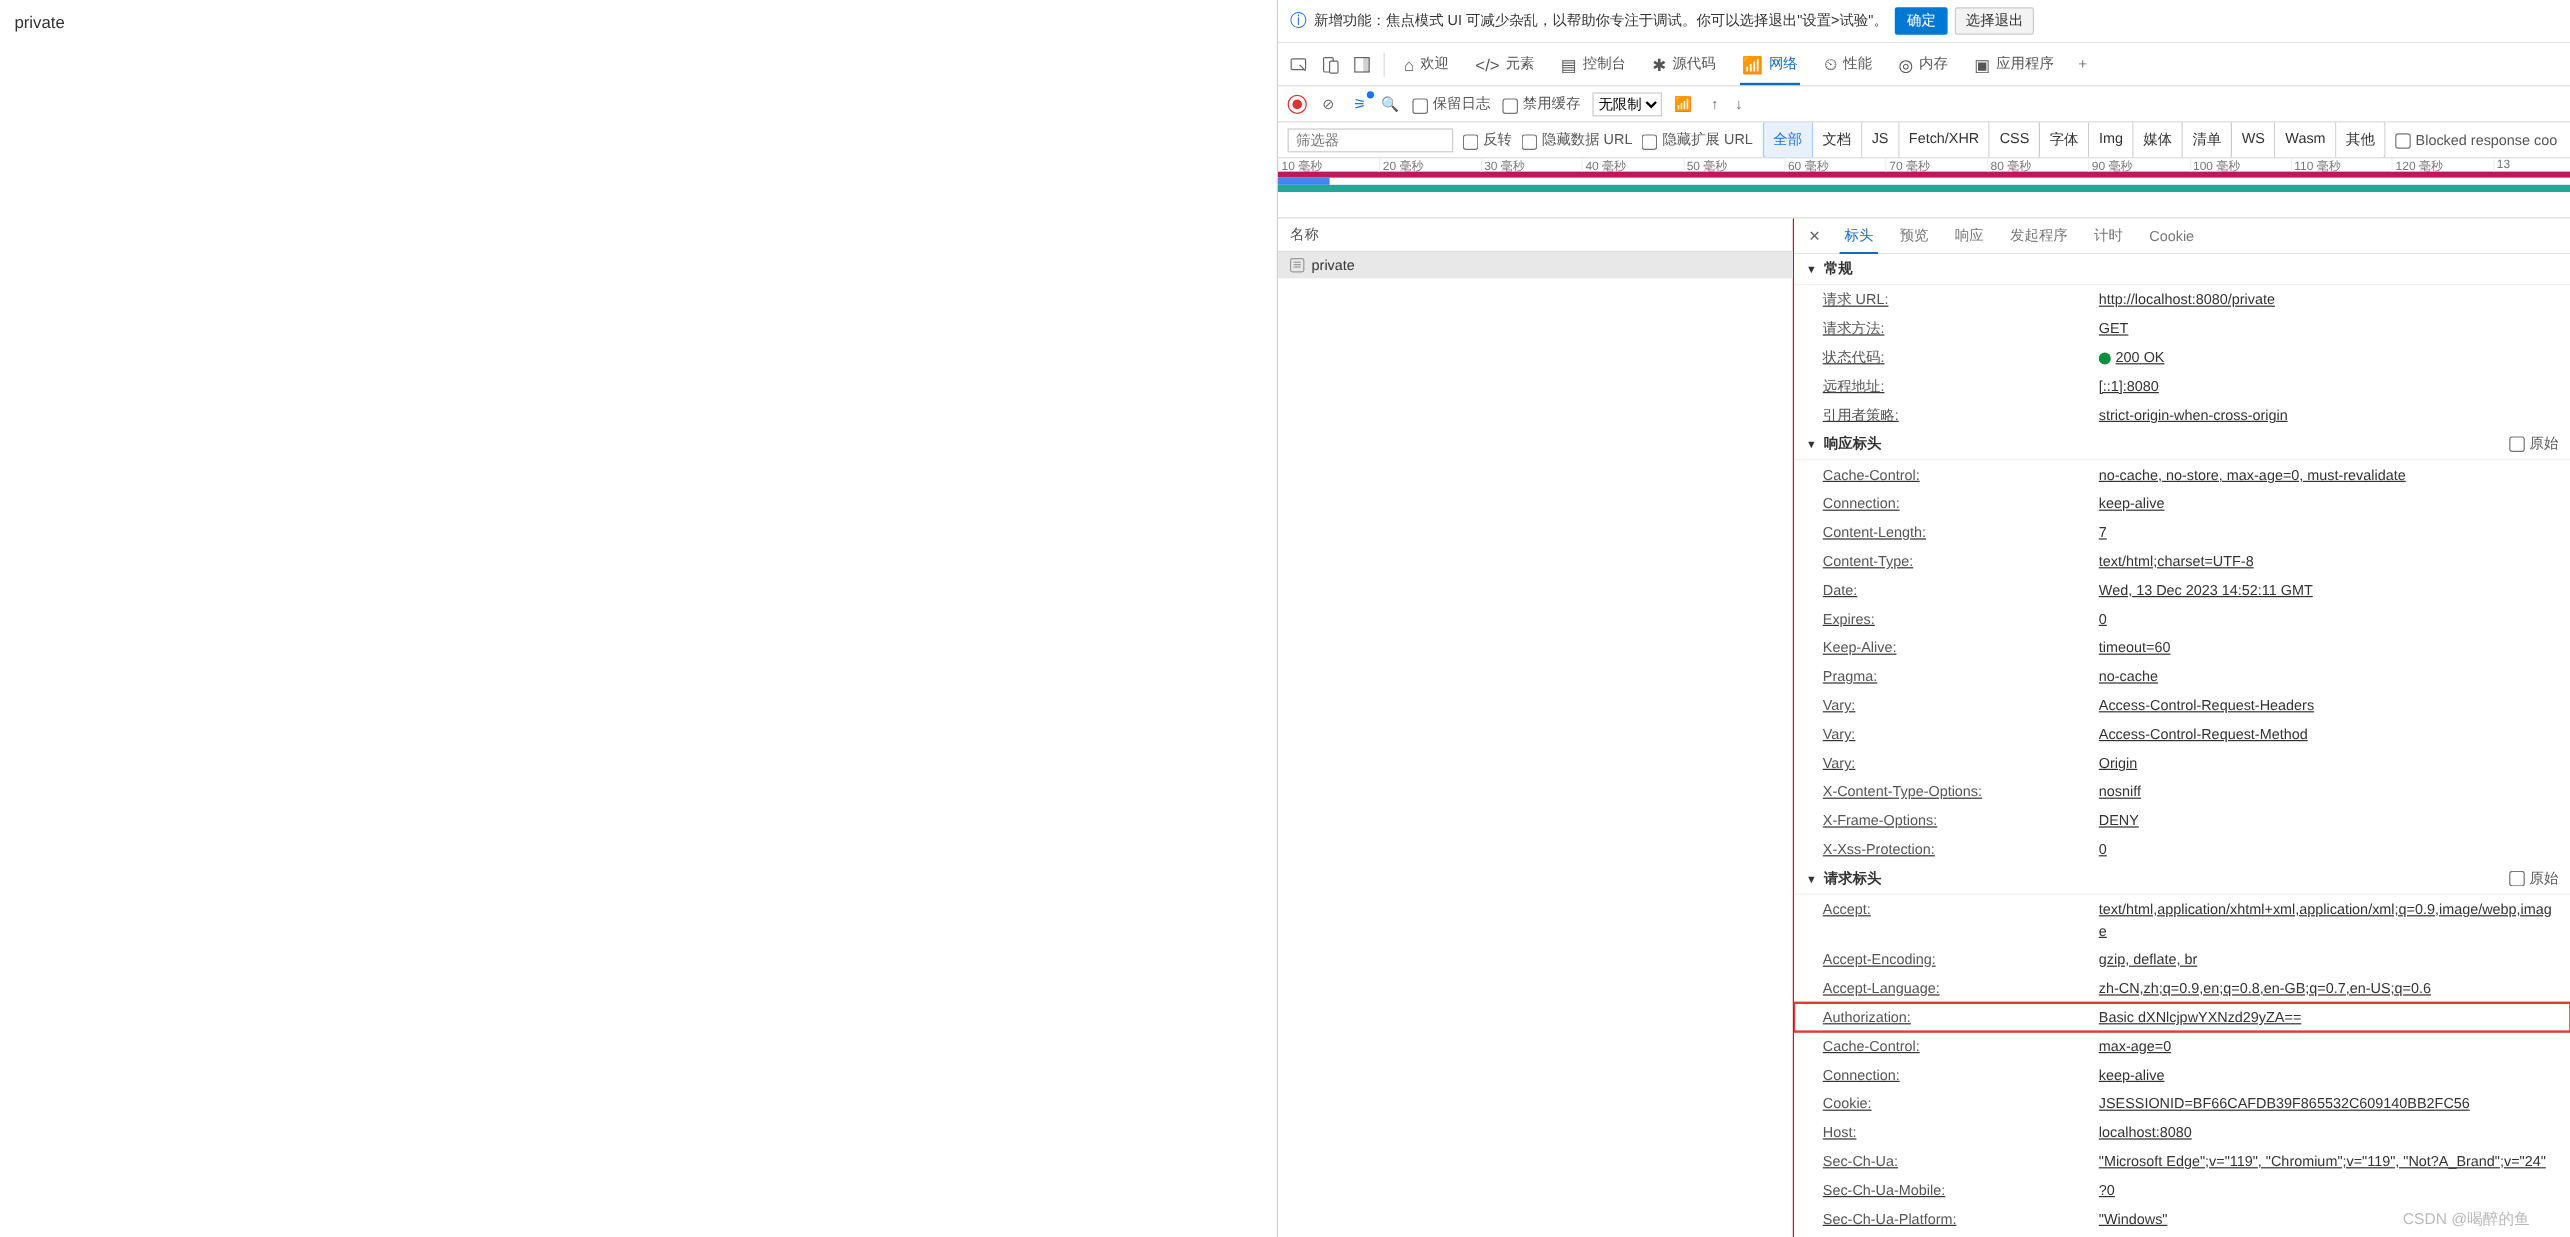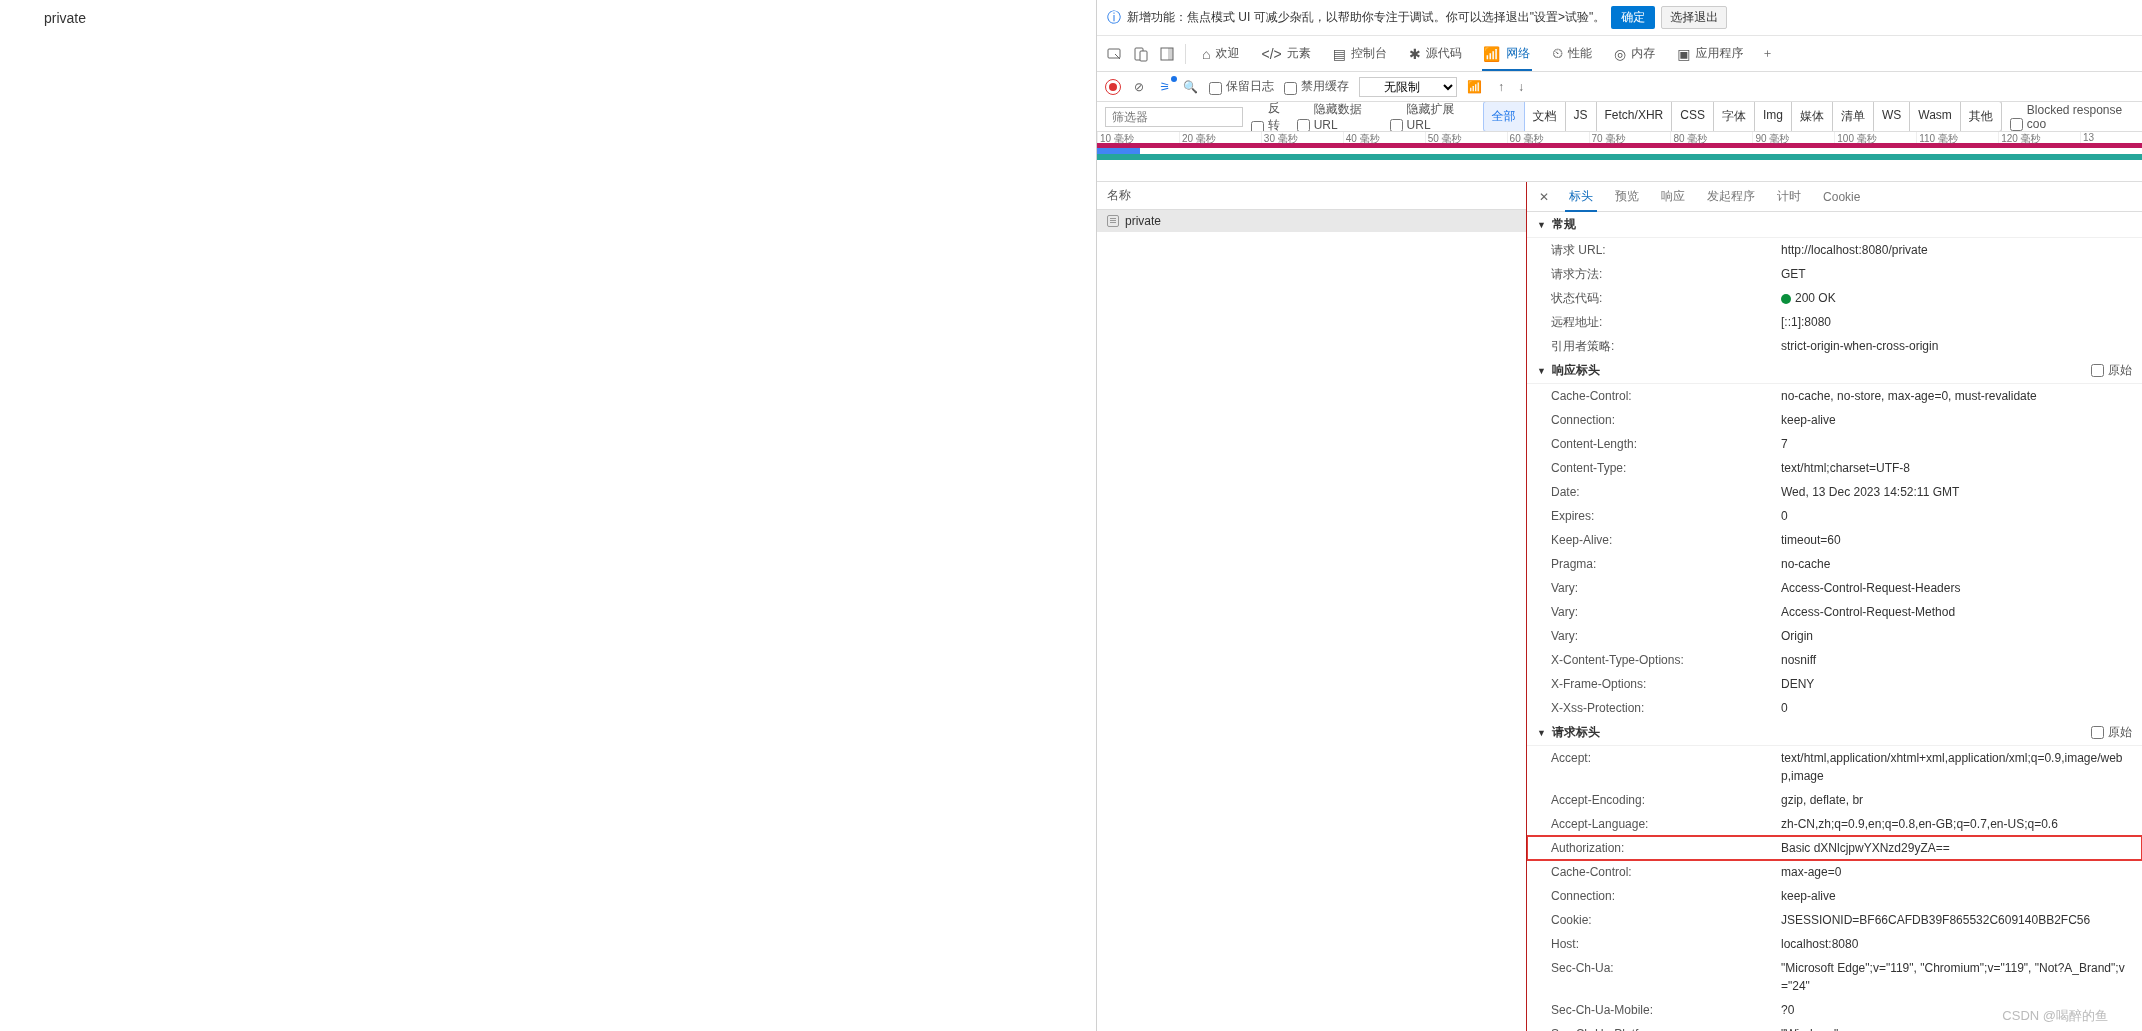--- a/index.html
+++ b/index.html
@@ -1,17 +1,17 @@
 <!DOCTYPE html>
 <html><head>
 <meta charset="utf-8">
 <style>
   * { box-sizing: border-box; margin: 0; padding: 0; }
   body { font-family: "Segoe UI", "Microsoft YaHei", Arial, sans-serif; font-size: 12px; color: #333; background: #fff; width: 2142px; height: 1031px; overflow: hidden; position: relative; }
-  .main { display: flex; height: 100%; margin-left: 32px; }
+  .main { display: flex; height: 100%; }
   .page { flex: 0 0 1064px; padding: 10px 12px; font-size: 14px; }
   .devtools { flex: 1; display: flex; flex-direction: column; border-left: 1px solid #d0d0d0; min-width: 0; }
 
   
   .infobar { display: flex; align-items: center; gap: 6px; padding: 6px 10px; border-bottom: 1px solid #e5e5e5; font-size: 12px; }
   .infobar .icon-info { color: #1a73e8; font-size: 14px; }
   .btn-primary { background: #0078d4; color: #fff; border: none; padding: 3px 10px; border-radius: 2px; cursor: pointer; font-size: 12px; text-align: right; }
   .btn-secondary { background: #f3f3f3; color: #333; border: 1px solid #ccc; padding: 2px 8px; border-radius: 2px; cursor: pointer; font-size: 12px; }
 
   
@@ -24,21 +24,21 @@
   .tab .ti { font-size: 14px; }
 
   
   .ntoolbar { display: flex; align-items: center; gap: 10px; padding: 4px 8px; border-bottom: 1px solid #ddd; height: 30px; }
   .rec-btn { width:16px; height:16px; border:1px solid #d33; border-radius:50%; display:flex; align-items:center; justify-content:center; }
   .rec-btn .dot { width:8px; height:8px; background:#d33; border-radius:50%; }
   .icn { width:16px; height:16px; display:flex; align-items:center; justify-content:center; color:#666; cursor:pointer; }
   .icn.blue { color:#1a73e8; position:relative; }
   .icn.blue .badge { position:absolute; top:-3px; right:-4px; width:6px; height:6px; background:#1a73e8; border-radius:50%; }
   .chklabel { display:flex; align-items:flex-end; gap:4px; color:#555; }
-  .sel { border:1px solid #ccc; padding:1px 20px; font-size:12px; background:#fff; }
+  .sel { border:1px solid #ccc; padding:1px 0; font-size:12px; background:#fff; }
   .arrows { display:flex; gap:4px; }
 
   
   .filterbar { display:flex; align-items:center; gap:8px; padding:4px 8px; border-bottom:1px solid #ddd; height:30px; flex-wrap:nowrap; overflow:hidden; }
   .filter-input { border:1px solid #ccc; padding:2px 6px; width:138px; font-size:12px; }
   .chip-row { display:flex; gap:0; }
   .chip { padding:6px 8px; border:1px solid #ccc; border-left:none; font-size:12px; cursor:pointer; background:#fff; white-space:nowrap; }
   .chip:first-child { border-left:1px solid #ccc; border-radius:3px 0 0 3px; }
   .chip:last-child { border-radius:0 3px 3px 0; }
   .chip.active { background:#e8f0fe; color:#1a73e8; border-color:#a8c7fa; }
@@ -64,21 +64,21 @@
   .detail-tabs { display:flex; align-items:center; border-bottom:1px solid #ddd; height:30px; padding:0 4px; gap:2px; }
   .dtab { padding:6px 10px; cursor:pointer; color:#777; position:relative; }
   .dtab.active { color:#0f6cbd; }
   .dtab.active::after { content:""; position:absolute; bottom:-1px; left:6px; right:6px; height:2px; background:#0f6cbd; }
   .close-x { padding:4px 8px; cursor:pointer; color:#666; }
 
   .hdrs { flex:1; overflow:auto; }
   .section-title { padding:4px 10px; font-weight:600; color:#333; background:#fff; display:flex; align-items:center; gap:6px; border-bottom:1px solid #f0f0f0; }
   .section-title .tri { font-size:9px; }
   .section-title .raw { margin-left:auto; display:flex; align-items:center; gap:4px; font-weight:normal; color:#555; }
-  .kv { display:flex; padding:3px 10px 3px 24px; font-size:12px; line-height:1.5; }
+  .kv { display:flex; padding:3px 10px 3px 24px; font-size:12px; line-height:1.5;text-decoration:underline; }
   .kv .k { width:230px; color:#555; flex-shrink:0; }
   .kv .v { color:#333; word-break:break-all; }
   .kv.highlight { outline:2px solid #e53935; outline-offset:-1px; }
   .status-dot { display:inline-block; width:10px; height:10px; border-radius:50%; background:#0a8f3c; margin-right:4px; vertical-align:middle; }
 
   .watermark { position:absolute; bottom:6px; right:34px; color:#bbb; font-size:13px; pointer-events:none; }
 </style>
 </head>
 <body>
 

